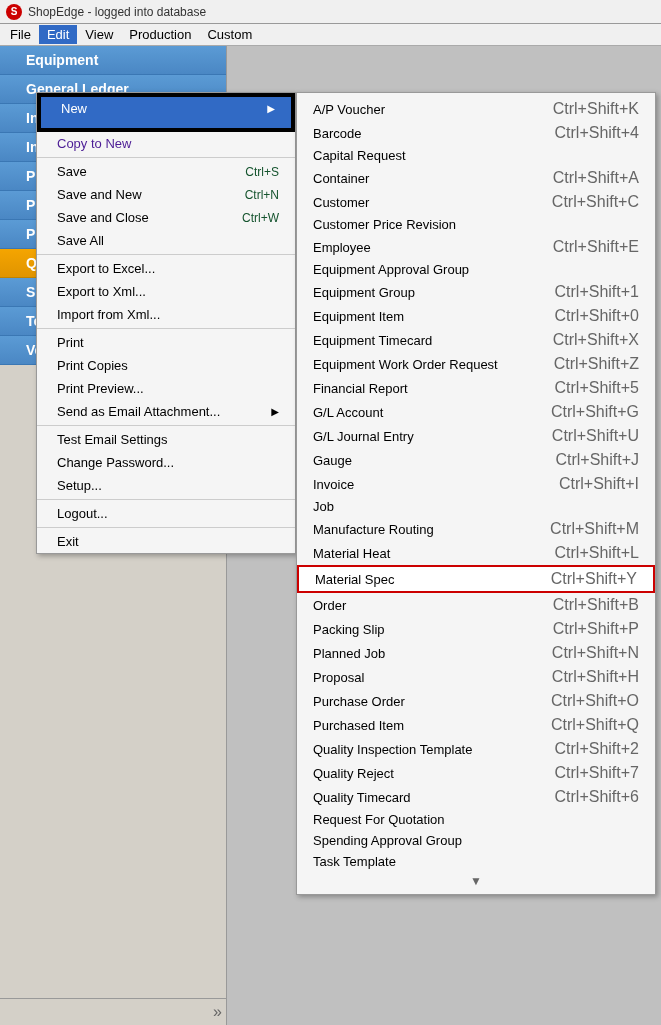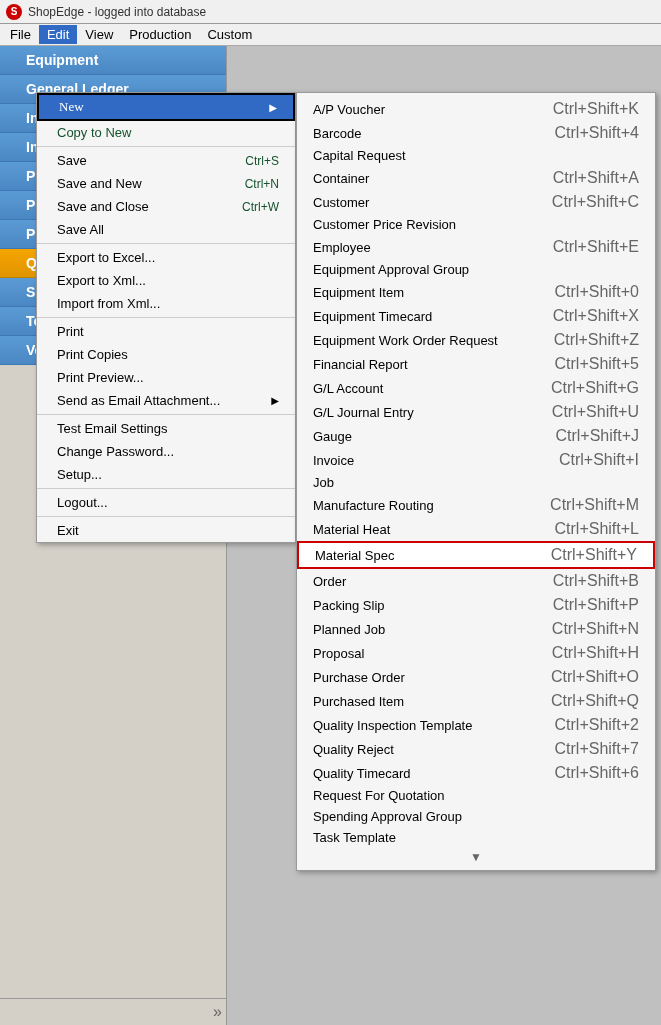--- a/index.html
+++ b/index.html
@@ -112,21 +112,21 @@
     .dropdown-item {
       padding: 4px 16px 4px 20px;
       cursor: pointer;
       display: flex;
       justify-content: space-between;
       align-items: center;
       color: #000;
       position: relative;
     }
     .dropdown-item.disabled {
-      color: #14532d;
+      color: #4c1d95;
       cursor: default;
     }
     .dropdown-separator {
       height: 1px;
       background: #ccc;
       margin: 2px 0;
     }
     .shortcut {
       color: #14532d;
       font-size: 12px;
@@ -208,21 +208,21 @@
     <div class="sidebar-item">Shipping</div>
     <div class="sidebar-item">Tooling</div>
     <div class="sidebar-item">Vendors</div>
     <div class="sidebar-bottom">
       <span class="sidebar-arrow">»</span>
     </div>
   </div>
 
   <div class="edit-dropdown">
 
-    <div class="dropdown-item new-item-highlighted" style="border: 2px solid #000000; padding: 4px 16px 4px 20px; font-family: Liberation Serif, serif;">
+    <div class="dropdown-item new-item-highlighted" style="border: 4px solid #000000; padding: 4px 16px 12px 20px;">
       <span>New</span>
       <span class="submenu-arrow">▶</span>
     </div>
 
     <div class="dropdown-item disabled">
       <span>Copy to New</span>
     </div>
     <div class="dropdown-separator"></div>
 
     <div class="dropdown-item">
@@ -324,20 +324,24 @@
       <span>Customer Price Revision</span>
       <span class="shortcut"></span>
     </div>
     <div class="submenu-item">
       <span>Employee</span>
       <span class="shortcut">Ctrl+Shift+E</span>
     </div>
     <div class="submenu-item">
       <span>Equipment Approval Group</span>
       <span class="shortcut"></span>
+    </div>
+    <div class="submenu-item">
+      <span>Equipment Group</span>
+      <span class="shortcut">Ctrl+Shift+1</span>
     </div>
     <div class="submenu-item">
       <span>Equipment Item</span>
       <span class="shortcut">Ctrl+Shift+0</span>
     </div>
     <div class="submenu-item">
       <span>Equipment Timecard</span>
       <span class="shortcut">Ctrl+Shift+X</span>
     </div>
     <div class="submenu-item">

